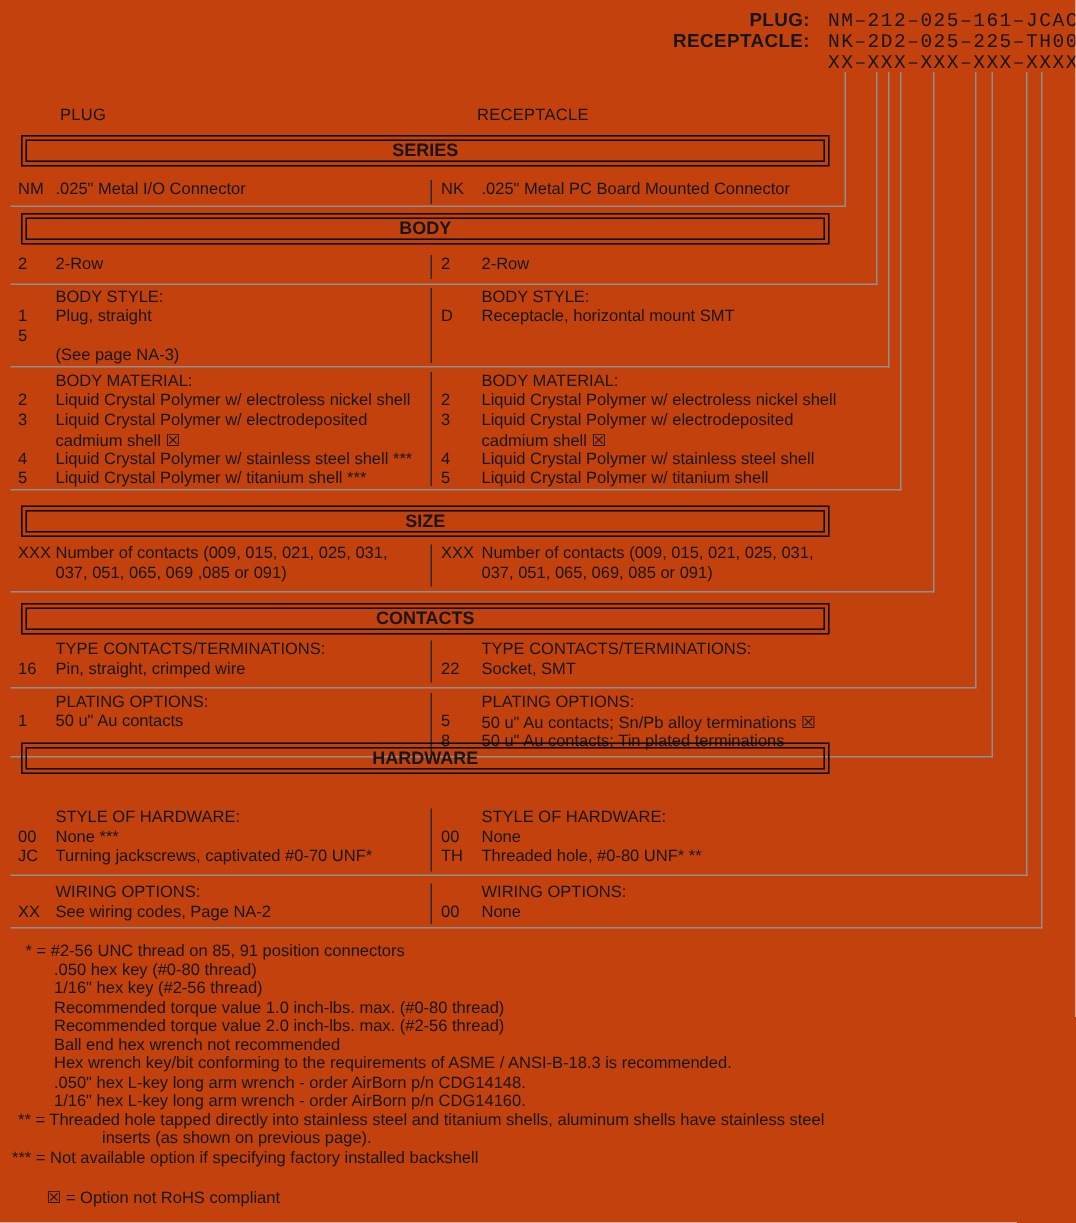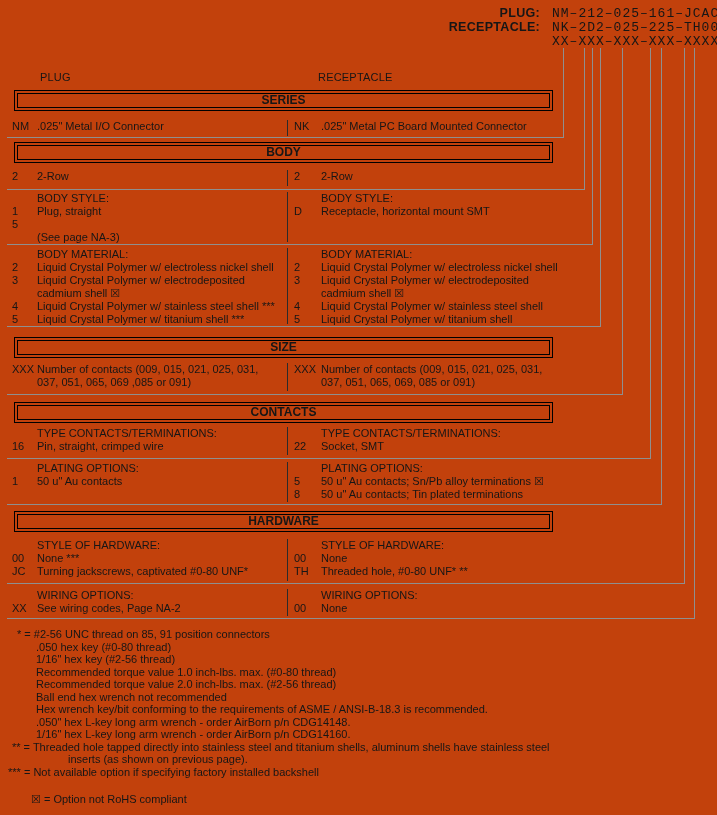--- a/index.html
+++ b/index.html
@@ -237,35 +237,35 @@
           <span class="c">5</span>
           <span class="t">50 u" Au contacts; Sn/Pb alloy terminations  ☒</span>
         </div>
       <div class="r">
           <span class="c">8</span>
           <span class="t">50 u" Au contacts; Tin plated terminations</span>
         </div>
     </div>
   </div>
 
-  <div class="hdr" style="top:511px;">
+  <div class="hdr" style="top:495px;">
     <div class="in">HARDWARE</div>
   </div>
   <div class="sec" style="top:539px;height:42px;">
     <div class="col left">
       <div class="r">
           <span class="t">STYLE OF HARDWARE:</span>
         </div>
       <div class="r">
           <span class="c">00</span>
           <span class="t">None  ***</span>
         </div>
       <div class="r">
           <span class="c">JC</span>
-          <span class="t">Turning jackscrews, captivated #0-80 UNF*</span>
+          <span class="t">Turning jackscrews, captivated #0-70 UNF*</span>
         </div>
     </div>
     <div class="col right">
       <div class="r">
           <span class="t">STYLE OF HARDWARE:</span>
         </div>
       <div class="r">
           <span class="c">00</span>
           <span class="t">None</span>
         </div>

